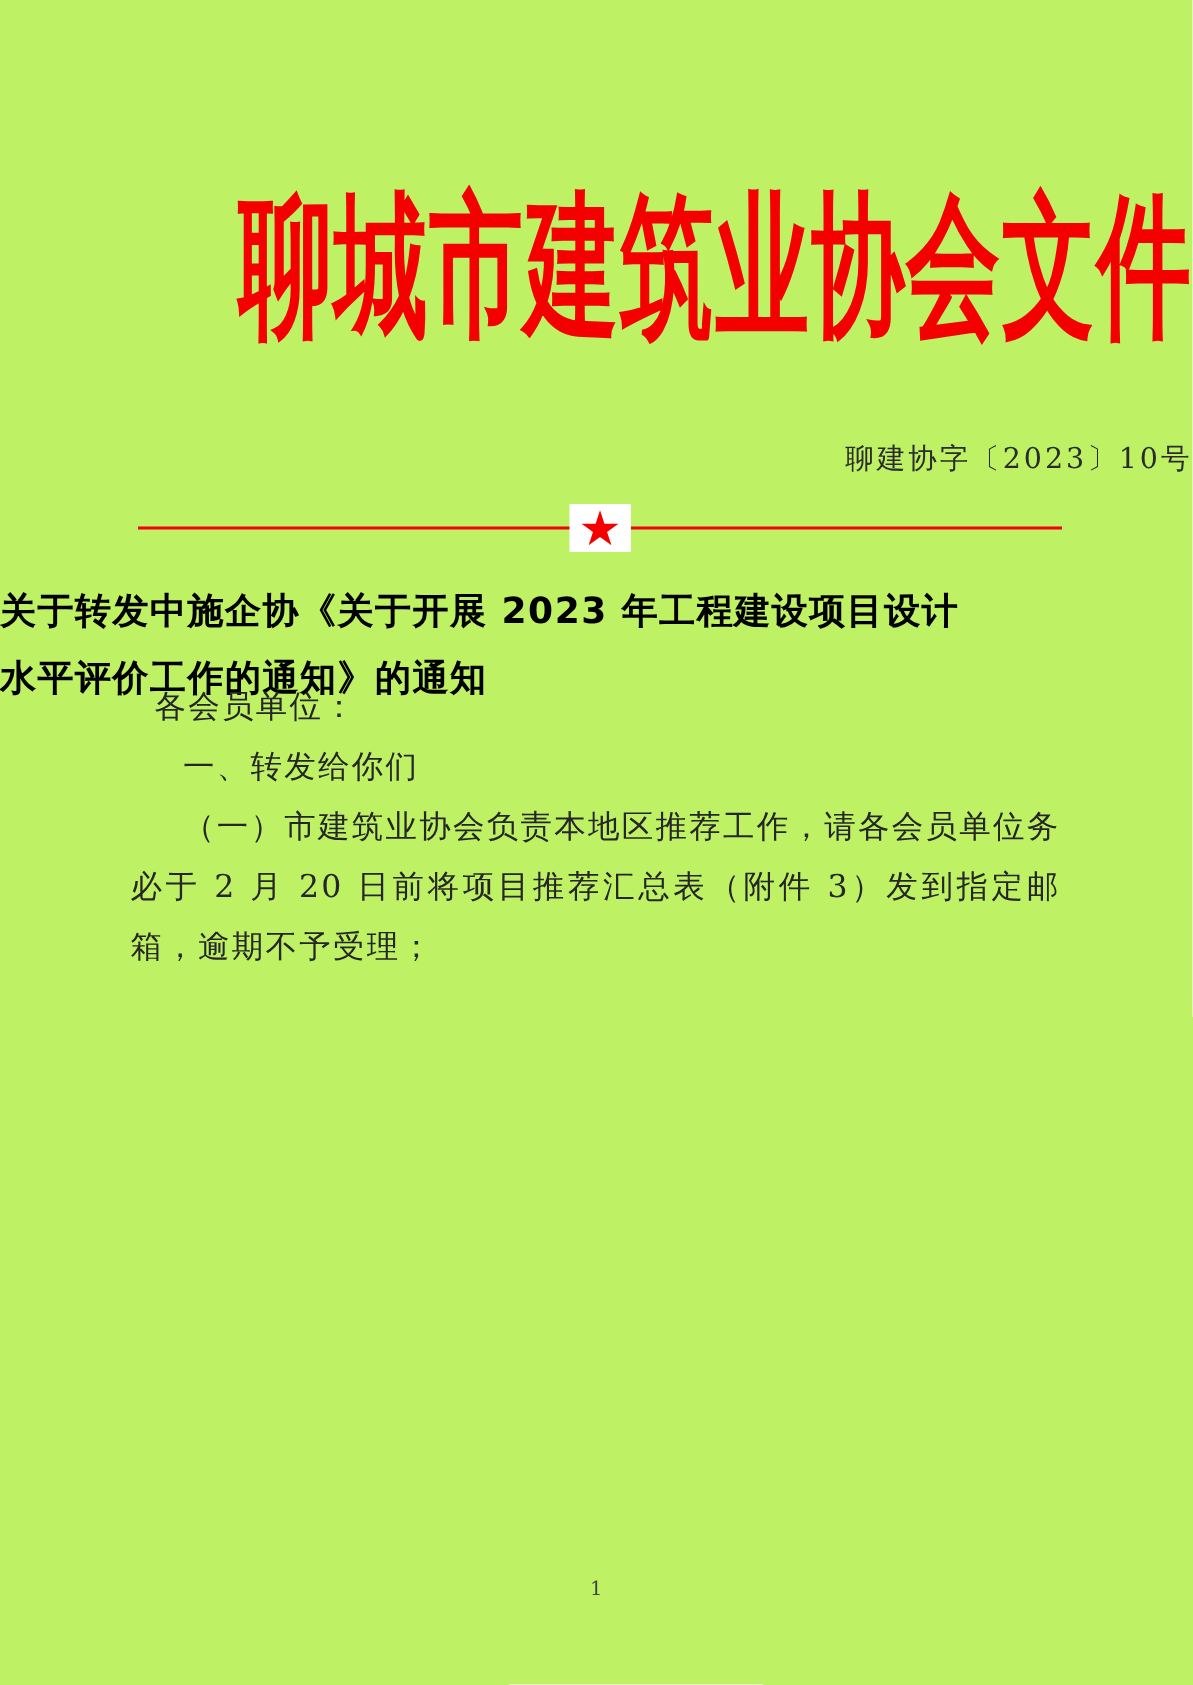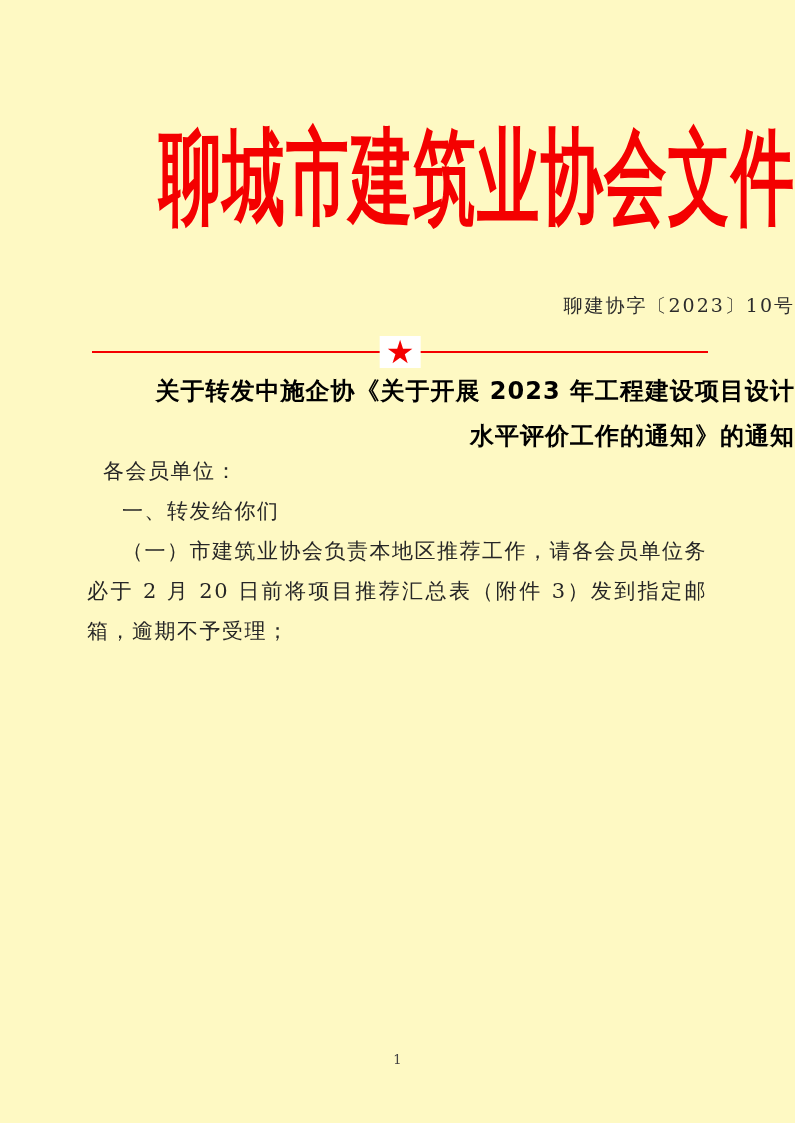--- a/index.html
+++ b/index.html
@@ -2,21 +2,21 @@
 <html><head>
 <meta charset="utf-8">
 <style>
   * { margin: 0; padding: 0; box-sizing: border-box; }
   html, body { background: #ffffff; }
   .page {
     position: relative;
     width: 795px;
     height: 1123px;
     margin: 0 auto;
-    background: #fef9c3;
+    background: #bef264;
     overflow: hidden;
     font-family: "DejaVu Serif", "Liberation Serif", serif;
   }
   
   .banner {
     position: absolute;
     top: 112px;
     left: 0;
     width: 100%;
     text-align: center;
@@ -58,24 +58,24 @@
     background: #ffffff;
     padding: 0 6px;
     color: #f40000;
     font-size: 32px;
     line-height: 32px;
     font-family: "DejaVu Sans", sans-serif;
   }
   
   .doc-title {
     position: absolute;
-    top: 369px;
+    top: 385px;
     left: 0;
     width: 100%;
-    text-align: right;
+    text-align: left;
     font-family: "DejaVu Sans", "Liberation Sans", sans-serif;
     font-weight: 700;
     font-size: 24px;
     line-height: 45px;
     color: #000000;
     letter-spacing: 1px;
   }
   
   .doc-body {
     position: absolute;

